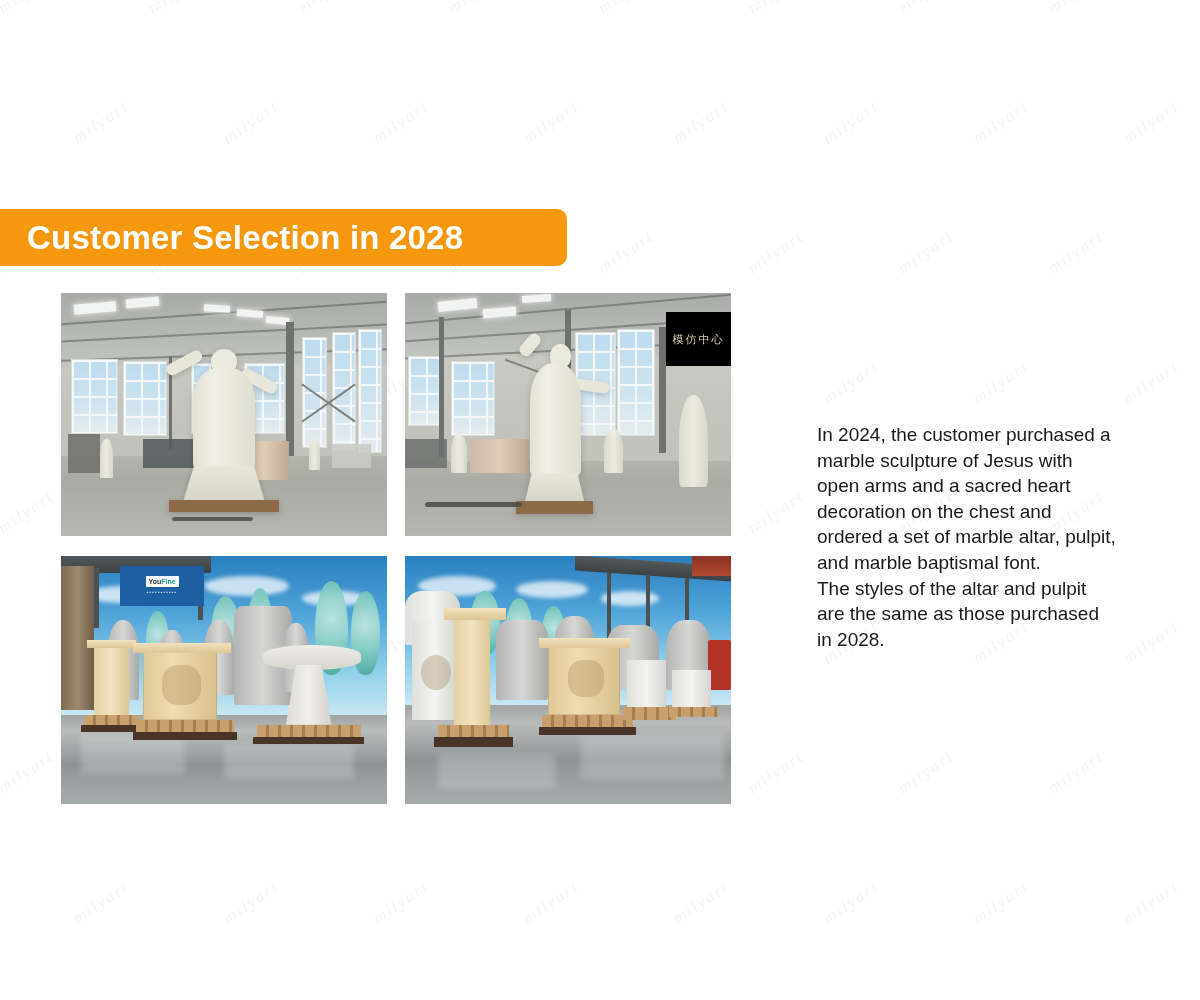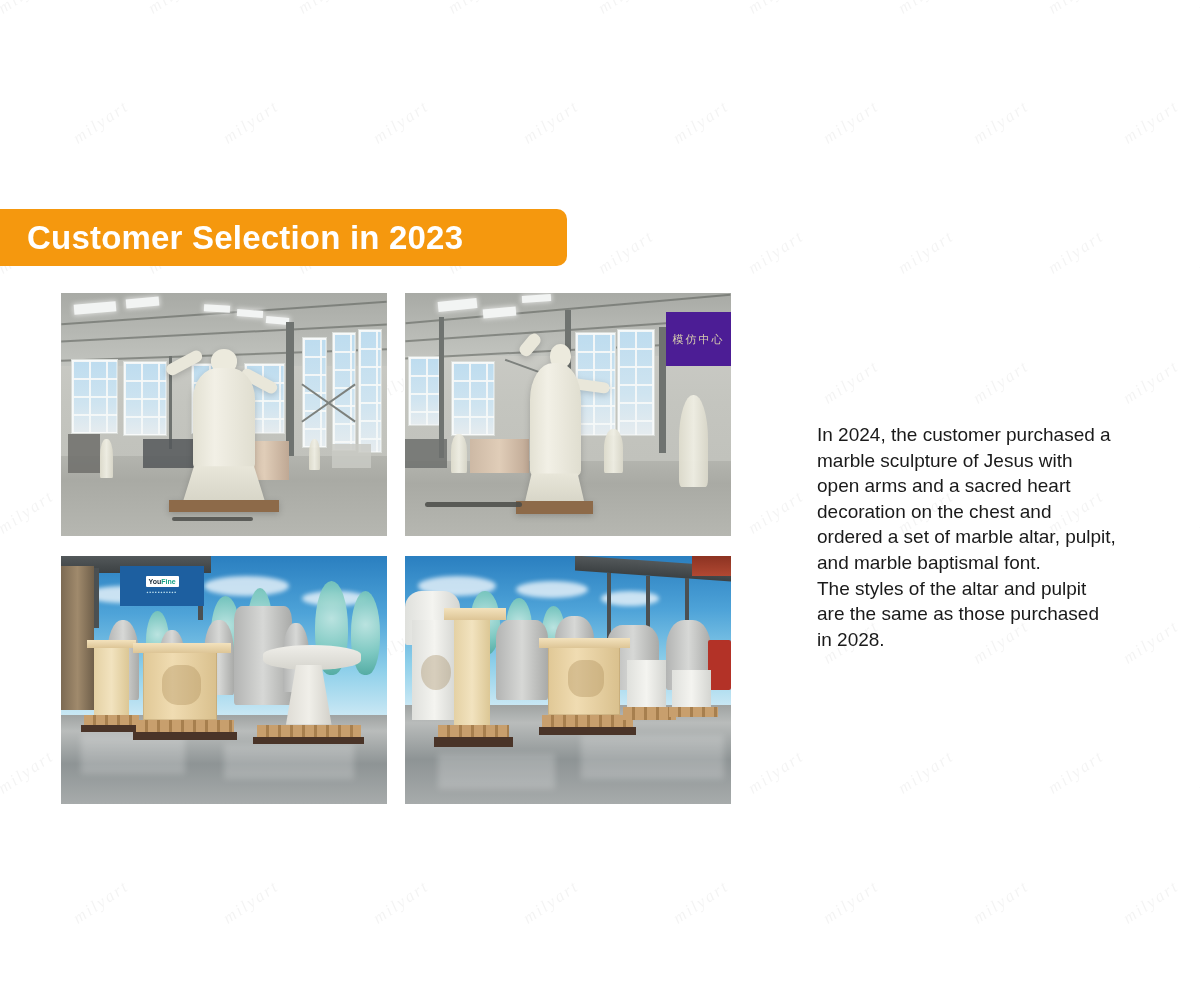--- a/index.html
+++ b/index.html
@@ -177,21 +177,21 @@
     background:#ffffff; border-radius:1px;
     font-size:7px; font-weight:bold; line-height:1;
     padding:2px 3px; white-space:nowrap;
   }
   .sign-logo .you { color:#23323f; }
   .sign-logo .fine { color:#16a085; }
   .sign-cn {
     color:#bfe2ef; font-size:5px; letter-spacing:1px; margin-top:2px; white-space:nowrap;
   }
   .cn-sign-dark {
-    position:absolute; background:#4c1d95; display:flex; align-items:center; justify-content:center;
+    position:absolute; background:#000000; display:flex; align-items:center; justify-content:center;
   }
   .cn-sign-dark span { color:#d8cfae; font-size:11px; letter-spacing:2px; white-space:nowrap; }
 
   .roof-red { position:absolute; background:linear-gradient(#8c3322,#b14832); }
   .truck { position:absolute; background:#b33227; border-radius:2px; }
 
   
   .description {
     position: absolute;
     left: 817px;
@@ -272,21 +272,21 @@
     <span class="wm" style="left: 225px; top: 910px;">milyart</span>
     <span class="wm" style="left: 375px; top: 910px;">milyart</span>
     <span class="wm" style="left: 525px; top: 910px;">milyart</span>
     <span class="wm" style="left: 675px; top: 910px;">milyart</span>
     <span class="wm" style="left: 825px; top: 910px;">milyart</span>
     <span class="wm" style="left: 975px; top: 910px;">milyart</span>
     <span class="wm" style="left: 1125px; top: 910px;">milyart</span>
   </div>
 
 <div class="title-banner">
-  <span class="title-text">Customer Selection in 2023</span>
+  <span class="title-text">Customer Selection in 2028</span>
 </div>
 
 <div class="photo-grid">
 
   <div class="photo" title="Marble Jesus sculpture with open arms standing front-facing inside a factory workshop">
     <div class="scene">
       <div class="wall"></div>
       <div class="roof" style="height:30%"></div>
       <div class="roof-beam" style="left:0;top:8%;width:100%;transform:rotate(-4deg)"></div>
       <div class="roof-beam" style="left:0;top:16%;width:100%;transform:rotate(-3deg)"></div>

